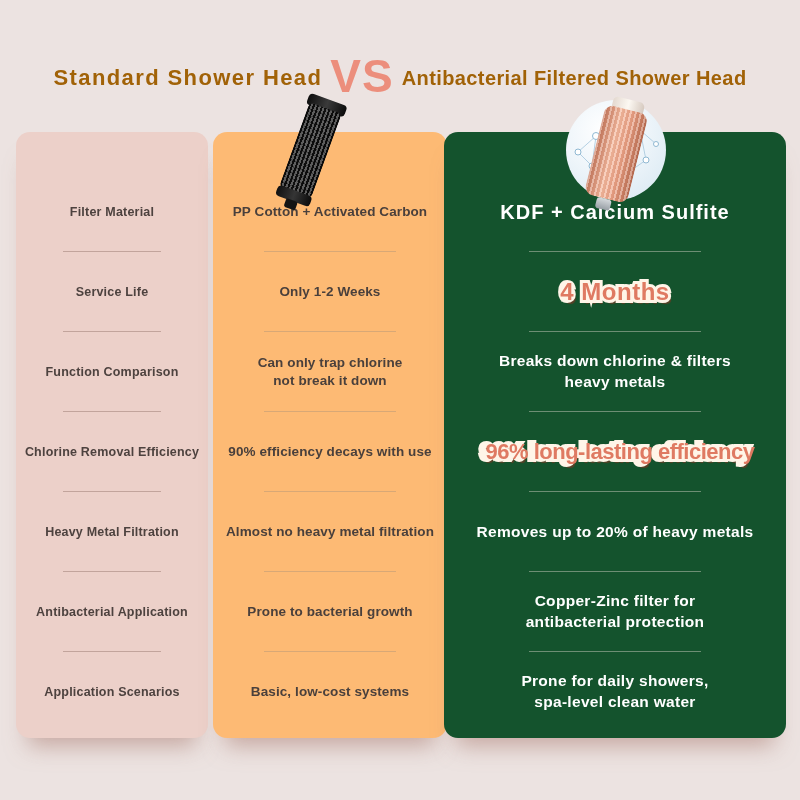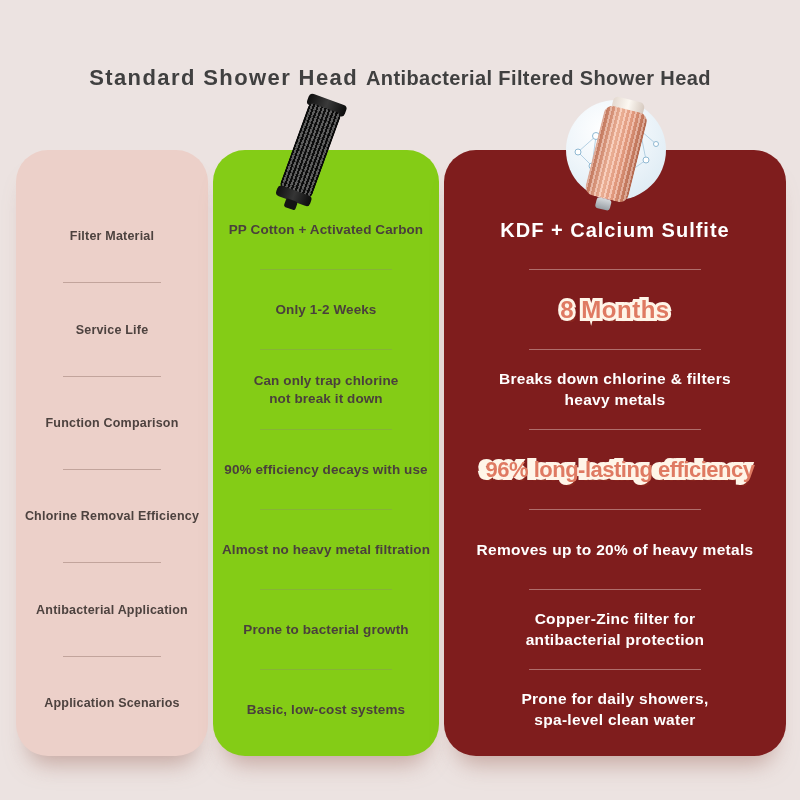--- a/index.html
+++ b/index.html
@@ -8,37 +8,37 @@
     position: relative; width: 800px; height: 800px;
     background: #ece3e1; overflow: hidden;
   }
 
   
   .titlebar {
     position: absolute; top: 52px; left: 0; width: 100%; height: 52px;
     display: flex; align-items: center; justify-content: center; gap: 8px;
   }
   .t-side {
-    color: #404040; font-weight: 700; white-space: nowrap;
+    color: #a16207; font-weight: 700; white-space: nowrap;
   }
   .t-left  { font-size: 22px; letter-spacing: 1.4px; }
   .t-right { font-size: 20px; letter-spacing: 0.4px; }
   .t-vs {
     color: #ec8e7c; font-weight: 700; font-size: 46px; letter-spacing: 1px;
     line-height: 1; margin-top: -4px; white-space: nowrap;
   }
 
   
   .col {
-    position: absolute; top: 150px; height: 606px; border-radius: 32px;
+    position: absolute; top: 132px; height: 606px; border-radius: 14px;
     box-shadow: 0 20px 22px -12px rgba(167,120,110,0.55);
   }
   .col-left  { left: 16px;  width: 192px; background: #ecd0c9; }
-  .col-mid   { left: 213px; width: 226px; background: #84cc16; }
-  .col-right { left: 444px; width: 342px; background: #7f1d1d; }
+  .col-mid   { left: 213px; width: 226px; background: #fdba74; padding-left: 8px; }
+  .col-right { left: 444px; width: 342px; background: #14532d; }
 
   .rows {
     position: absolute; top: 40px; bottom: 6px; left: 0; right: 0;
     display: flex; flex-direction: column;
   }
   .row {
     flex: 1; position: relative;
     display: flex; align-items: center; justify-content: center;
     padding: 0 6px; text-align: center;
   }
@@ -127,38 +127,42 @@
     background: linear-gradient(#d6dadd,#989fa5); border-radius: 3px;
   }
 </style>
 </head>
 <body>
 
 <div class="stage">
 
   <header class="titlebar">
     <span class="t-side t-left">Standard Shower Head</span>
+    <span class="t-vs">VS</span>
     <span class="t-side t-right">Antibacterial Filtered Shower Head</span>
   </header>
 
   <div class="col col-left">
     <div class="rows">
       <div class="row">
           <span class="cell cell-label">Filter Material</span>
         </div>
       <div class="row">
           <span class="cell cell-label">Service Life</span>
         </div>
       <div class="row">
           <span class="cell cell-label">Function Comparison</span>
         </div>
       <div class="row">
           <span class="cell cell-label">Chlorine Removal Efficiency</span>
         </div>
       <div class="row">
+          <span class="cell cell-label">Heavy Metal Filtration</span>
+        </div>
+      <div class="row">
           <span class="cell cell-label">Antibacterial Application</span>
         </div>
       <div class="row">
           <span class="cell cell-label">Application Scenarios</span>
         </div>
     </div>
   </div>
 
   <div class="col col-mid">
     <div class="rows">
@@ -186,21 +190,21 @@
         </div>
     </div>
   </div>
 
   <div class="col col-right">
     <div class="rows">
       <div class="row">
           <span class="cell cell-filtered cell-kdf">KDF + Calcium Sulfite</span>
         </div>
       <div class="row">
-          <span class="sticker sticker-months" data-text="6 Months">8 Months</span>
+          <span class="sticker sticker-months" data-text="6 Months">4 Months</span>
         </div>
       <div class="row">
           <span class="cell cell-filtered">Breaks down chlorine &amp; filters
 heavy metals</span>
         </div>
       <div class="row">
           <span class="sticker sticker-efficiency" data-text="96% long-lasting efficiency">96% long-lasting efficiency</span>
         </div>
       <div class="row">
           <span class="cell cell-filtered">Removes up to 20% of heavy metals</span>

